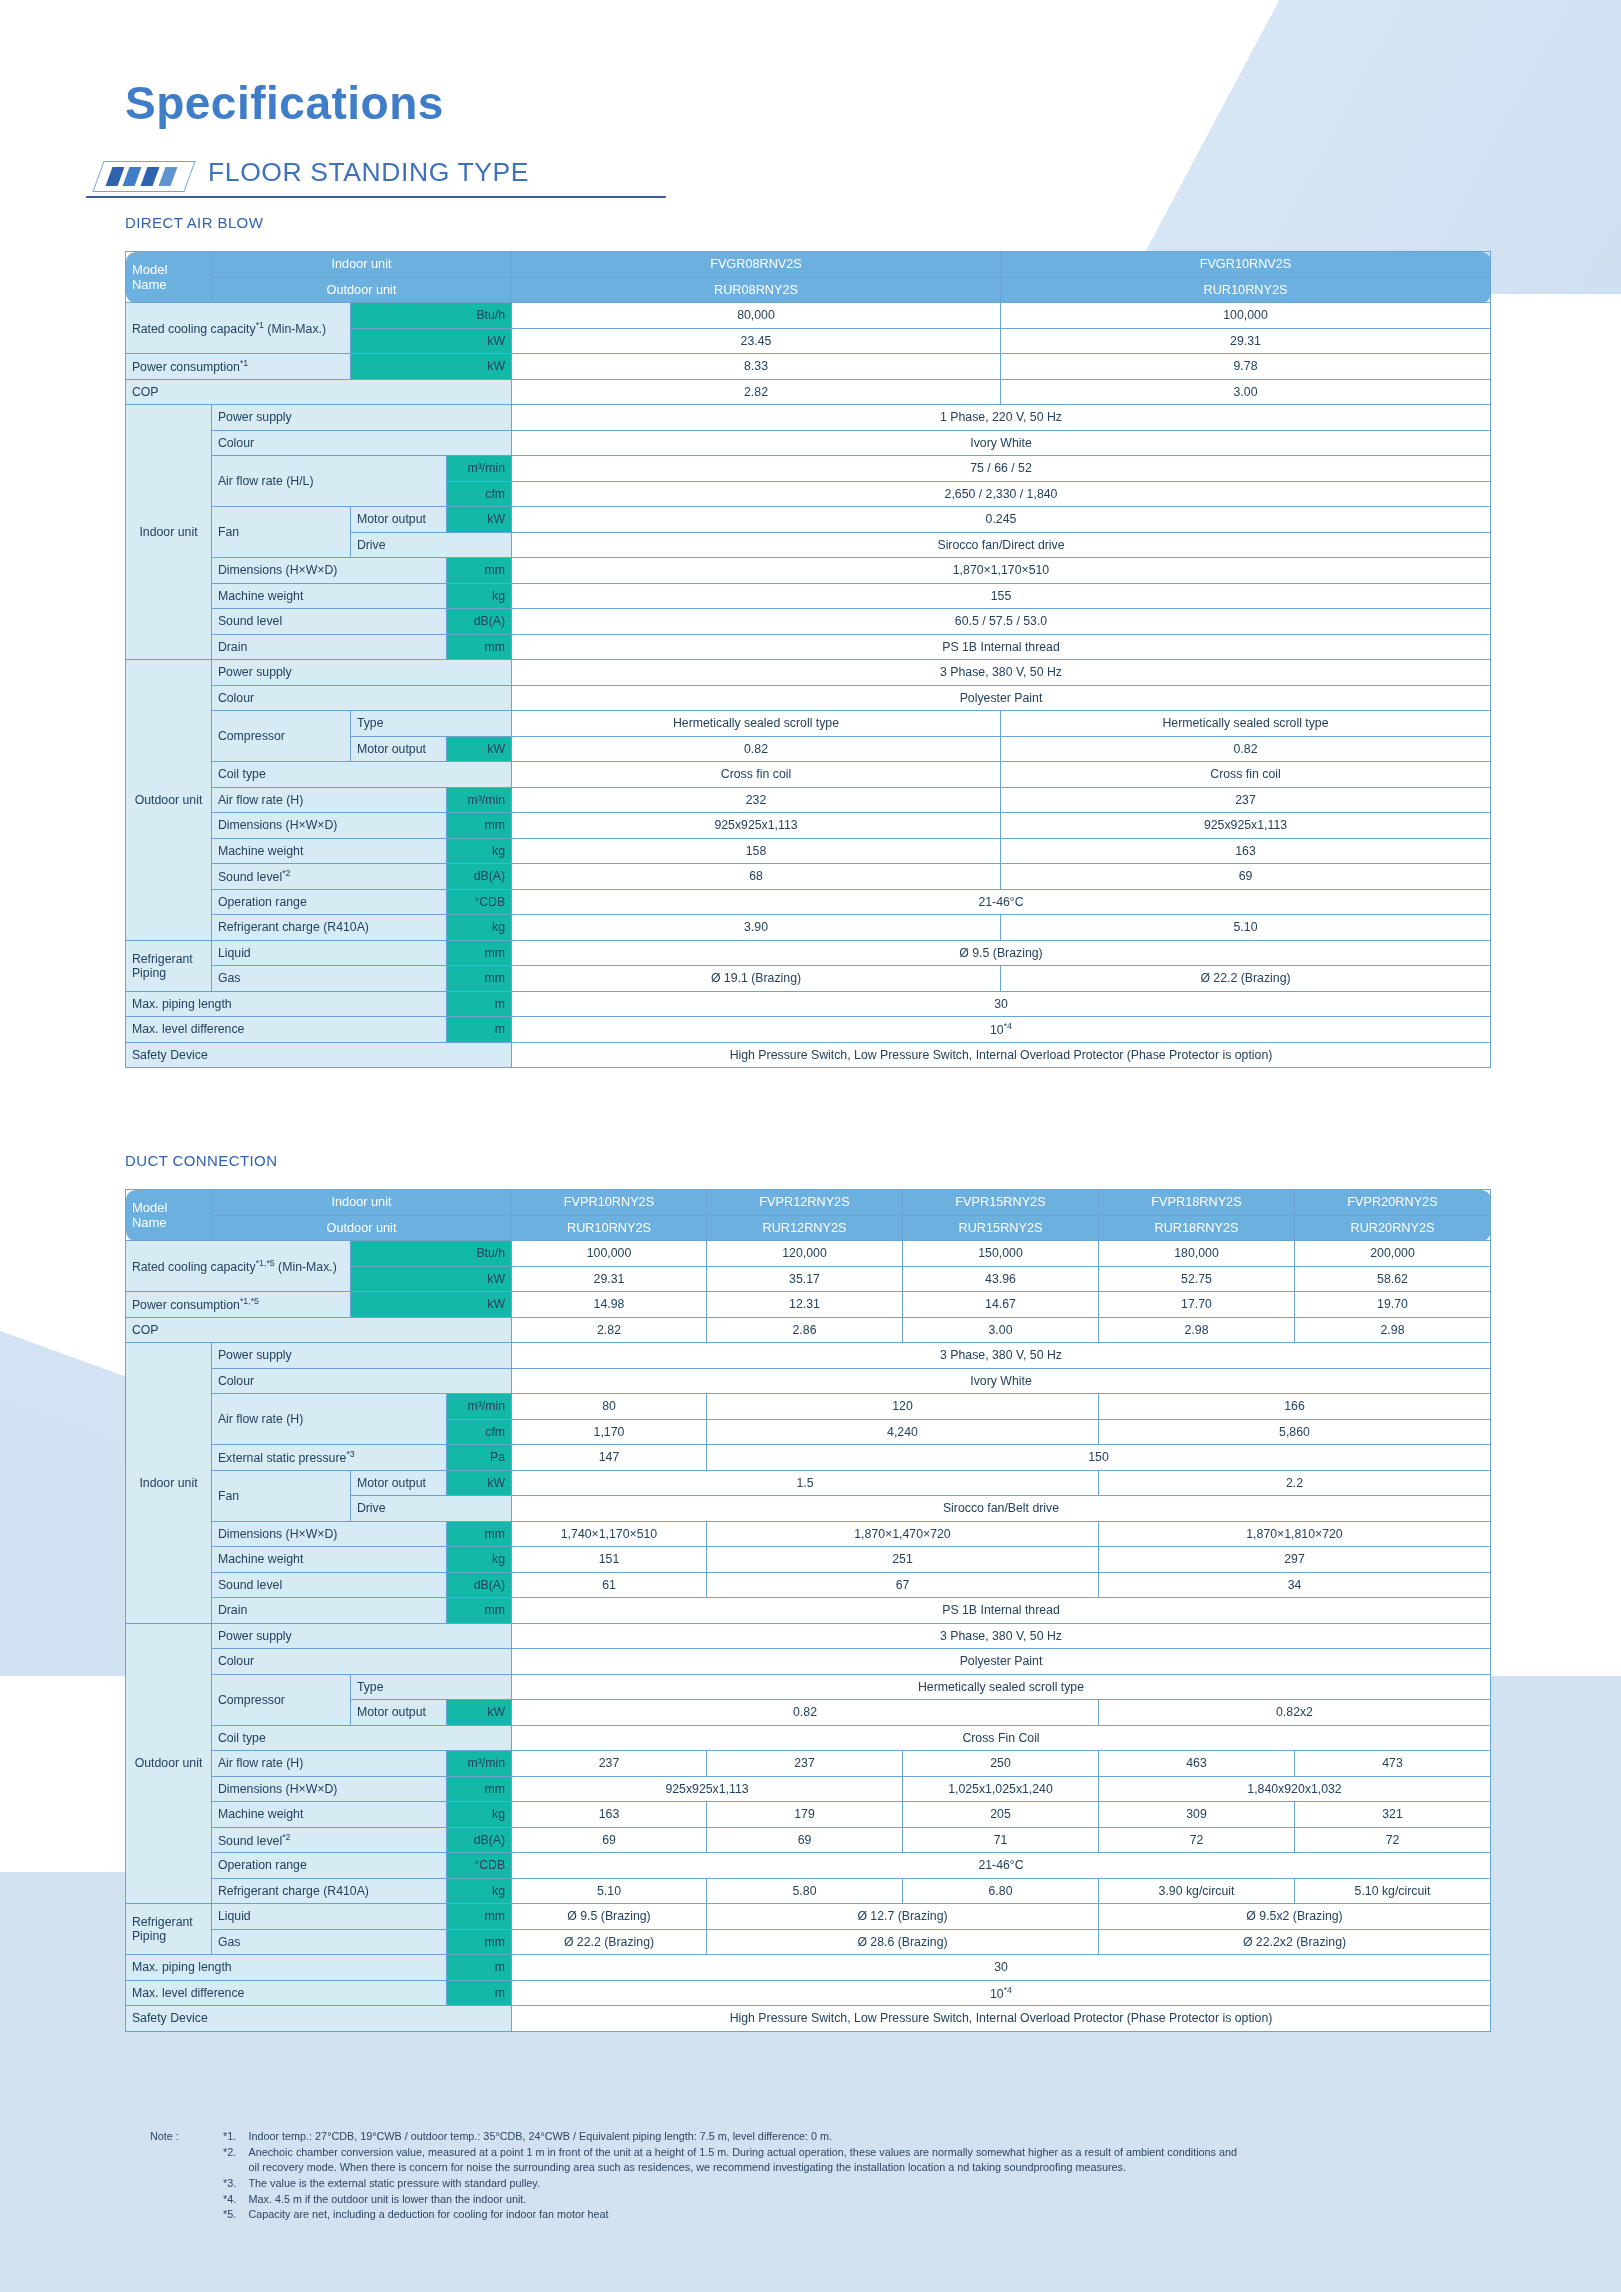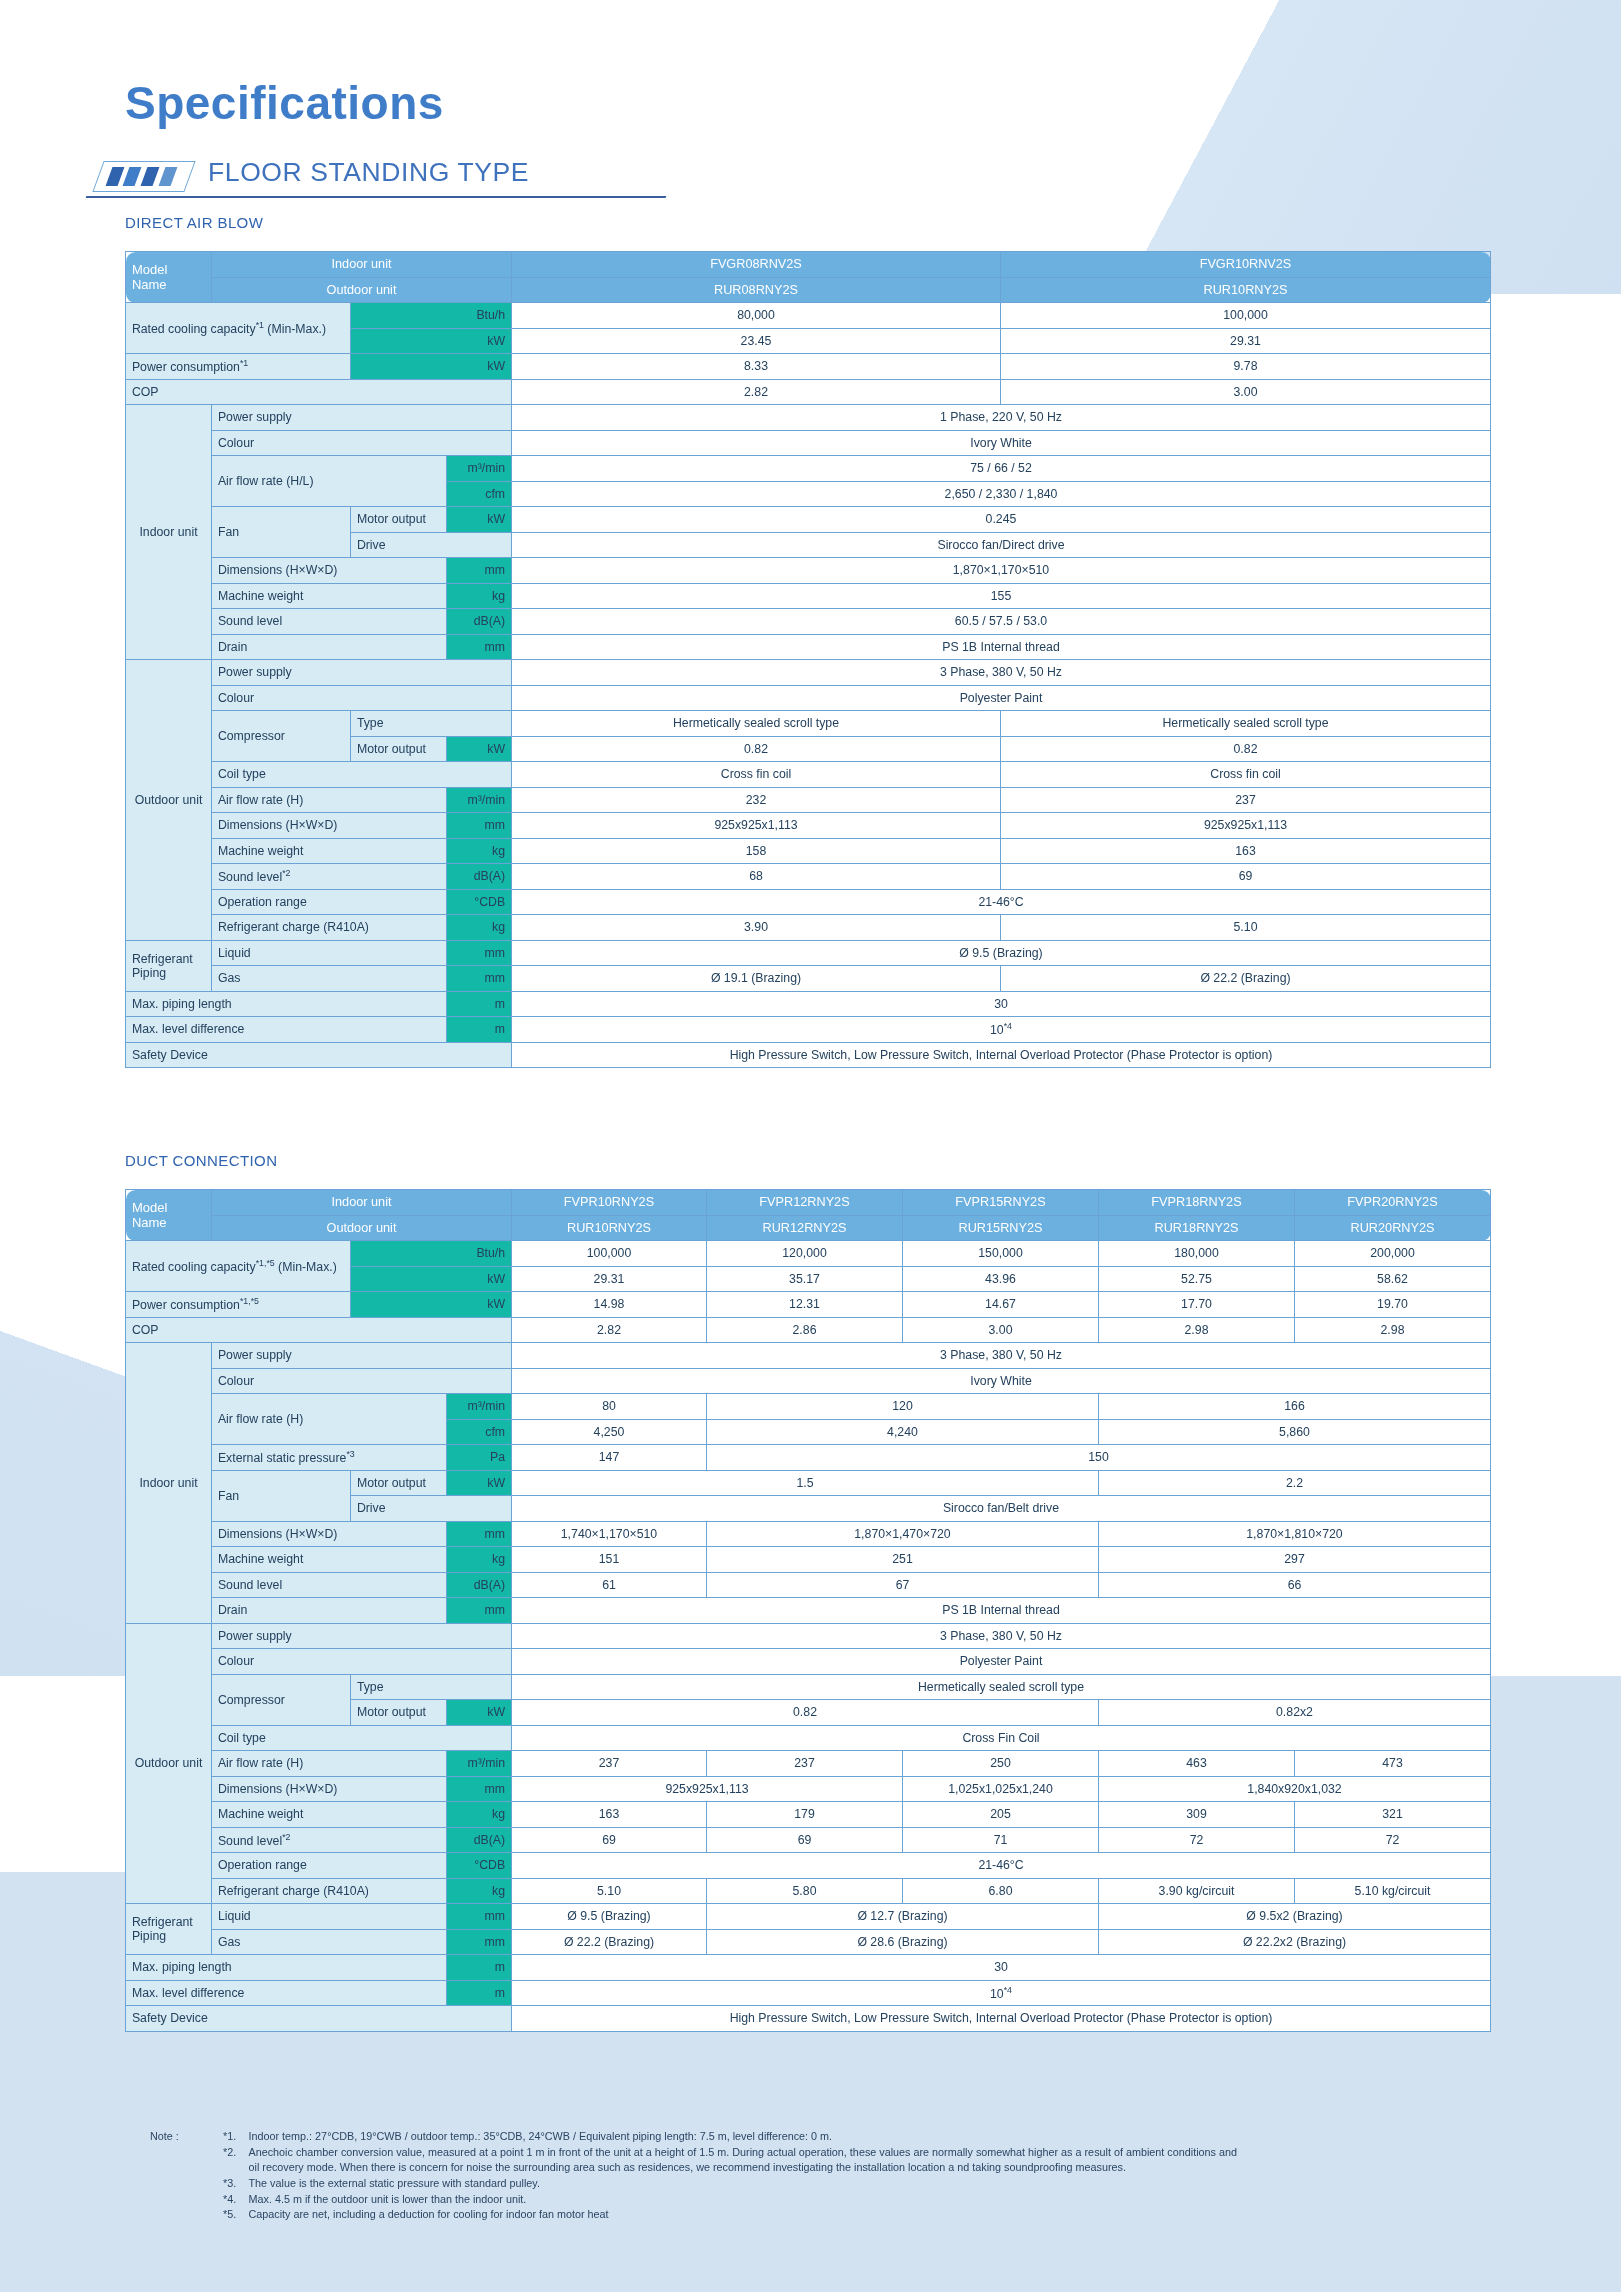--- a/index.html
+++ b/index.html
@@ -425,21 +425,21 @@
       </tr>
       <tr>
         <td class="lbl" colspan="2" rowspan="2">Air flow rate (H)</td>
         <td class="unit">m³/min</td>
         <td class="val">80</td>
         <td class="val" colspan="2">120</td>
         <td class="val" colspan="2">166</td>
       </tr>
       <tr>
         <td class="unit">cfm</td>
-        <td class="val">4,250</td>
+        <td class="val">1,170</td>
         <td class="val" colspan="2">4,240</td>
         <td class="val" colspan="2">5,860</td>
       </tr>
       <tr>
         <td class="lbl" colspan="2">
           <span>External static pressure</span><sup>*3</sup>
         </td>
         <td class="unit">Pa</td>
         <td class="val">147</td>
         <td class="val" colspan="4">150</td>
@@ -467,21 +467,21 @@
         <td class="unit">kg</td>
         <td class="val">151</td>
         <td class="val" colspan="2">251</td>
         <td class="val" colspan="2">297</td>
       </tr>
       <tr>
         <td class="lbl" colspan="2">Sound level</td>
         <td class="unit">dB(A)</td>
         <td class="val">61</td>
         <td class="val" colspan="2">67</td>
-        <td class="val" colspan="2">66</td>
+        <td class="val" colspan="2">34</td>
       </tr>
       <tr>
         <td class="lbl" colspan="2">Drain</td>
         <td class="unit">mm</td>
         <td class="val" colspan="5">PS 1B Internal thread</td>
       </tr>
 
       <tr>
         <td class="grp" rowspan="11">Outdoor unit</td>
         <td class="lbl" colspan="3">Power supply</td>

